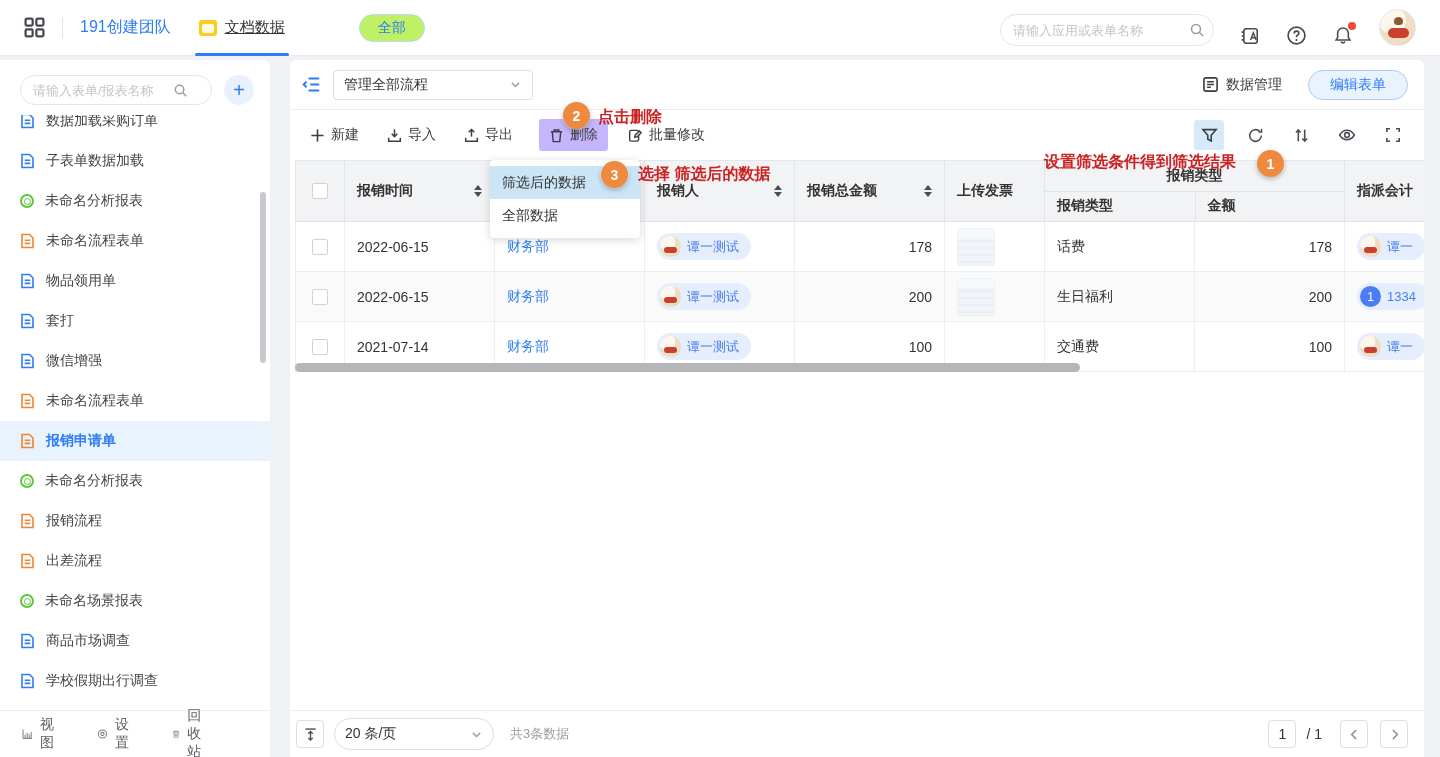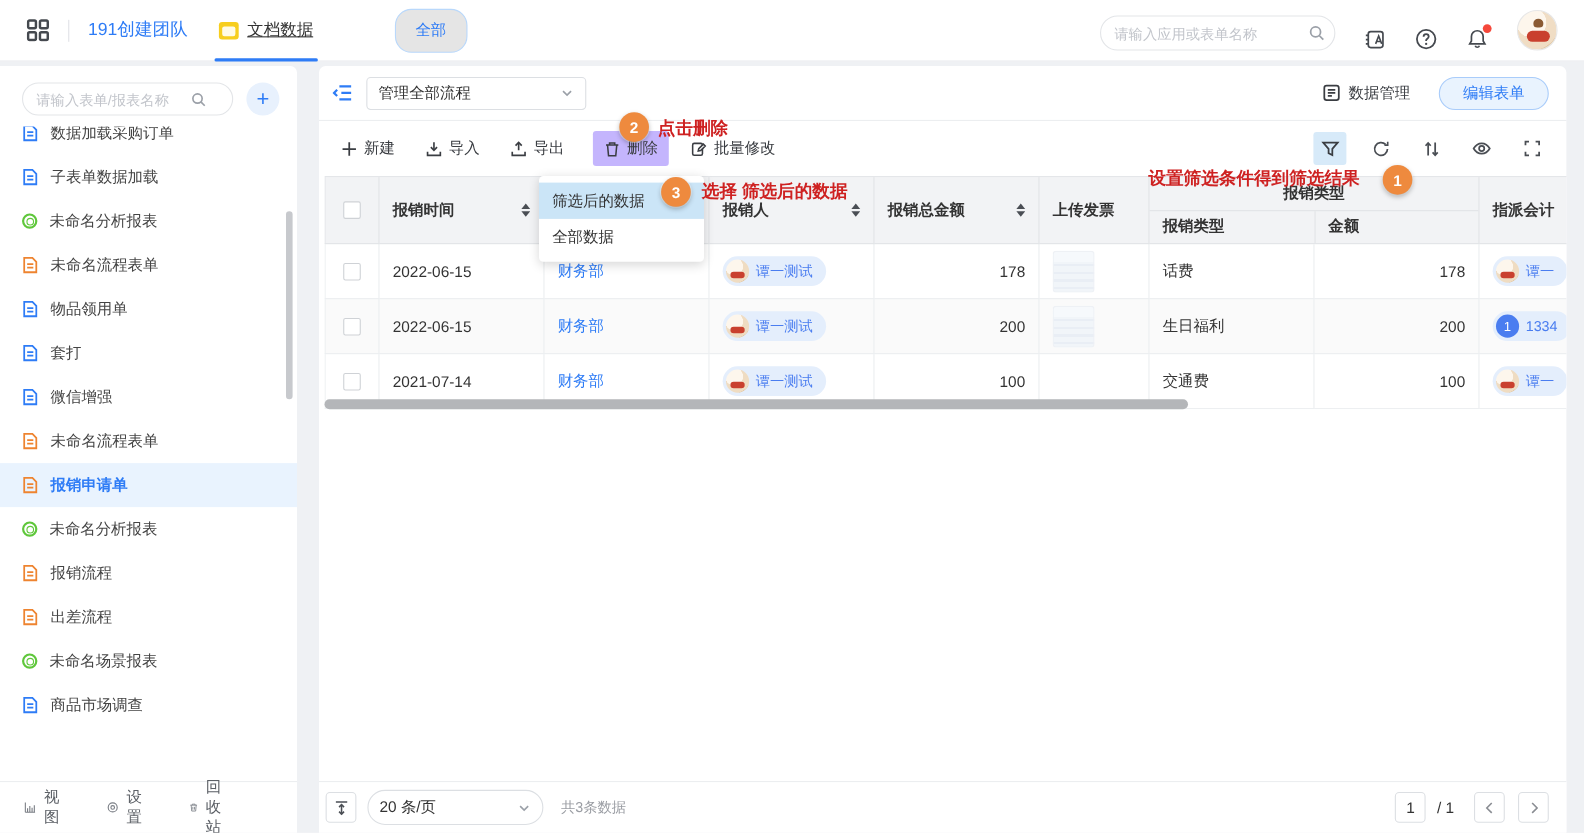--- a/index.html
+++ b/index.html
@@ -9,21 +9,21 @@
   
   .appbar { position:relative; height:56px; background:#fff; border-bottom:1px solid #e8eaed; display:flex; align-items:center; padding:0 24px; }
   .grid-logo { color:#2e7cf6; }
   .vdiv { width:1px; height:20px; background:#e0e2e6; margin:0 17px; }
   .team-name { color:#2e7cf6; font-size:16px; }
   .doc-tab { position:relative; display:flex; align-items:center; gap:8px; margin-left:24px; height:56px; padding:0 4px; }
   .doc-tab .tab-label { font-size:15px; color:#333;text-decoration:underline; }
   .tab-underline { position:absolute; left:0; right:0; bottom:0; height:3px; background:#2e7cf6; border-radius:2px; }
   .folder-ic { width:18px; height:16px; background:#f7ce1e; border-radius:3px; position:relative; }
   .folder-ic::before { content:""; position:absolute; left:3px; top:4px; right:3px; bottom:3px; background:#fffbe6; border-radius:2px; }
-  .all-pill { margin-left:70px; height:40px; padding:0 18px; display:flex; align-items:center; background:#e5e5e5; border:1px solid #b9d8fb; border-radius:15px; color:#2e7cf6; font-size:14px; }
+  .all-pill { margin-left:70px; height:28px; padding:0 18px; display:flex; align-items:center; background:#bef264; border:1px solid #b9d8fb; border-radius:15px; color:#2e7cf6; font-size:14px; }
   .appbar-right { margin-left:auto; display:flex; align-items:flex-end; gap:26px; }
   .hdr-search { width:214px; height:32px; border:1px solid #e3e5e8; border-radius:16px; display:flex; align-items:center; padding:0 12px; }
   .hdr-search input { border:none; outline:none; flex:1; font-size:13px; color:#333; font-family:inherit; background:transparent; }
   .hdr-search input::placeholder, .sb-search input::placeholder { color:#c2c5cb; }
   .icon-btn { color:#45494f; display:flex; align-items:center; justify-content:center; cursor:pointer; position:relative; }
   .bell-dot { position:absolute; top:-3px; right:-3px; width:8px; height:8px; background:#f5483b; border-radius:50%; }
   .avatar-big { width:37px; height:37px; border-radius:50%; background:radial-gradient(circle at 35% 30%, #fdf6ec 0 40%, #f0ddc4 41% 75%, #e4c9a4 76%); border:1px solid #e7e7e7; position:relative; overflow:hidden; }
   .avatar-big::before { content:""; position:absolute; left:8px; top:18px; width:21px; height:10px; background:#c9402e; border-radius:5px; }
   .avatar-big::after { content:""; position:absolute; left:14px; top:7px; width:9px; height:8px; background:#8a5a33; border-radius:50% 50% 40% 40%; }
 
@@ -293,20 +293,29 @@
       <div class="sb-item">
         <span class="ic-doc">
             <svg width="15" height="16" viewBox="0 0 14 16" fill="none" stroke="#2e7cf6" stroke-width="1.6">
               <path d="M1.5 1.5h7.5l3.5 3.5v9.5h-11z"></path>
               <path d="M4.2 7.2h5.6M4.2 10.4h5.6"></path>
             </svg>
           </span>
         <span>商品市场调查</span>
       </div>
       <div class="sb-item">
+        <span class="ic-doc">
+            <svg width="15" height="16" viewBox="0 0 14 16" fill="none" stroke="#2e7cf6" stroke-width="1.6">
+              <path d="M1.5 1.5h7.5l3.5 3.5v9.5h-11z"></path>
+              <path d="M4.2 7.2h5.6M4.2 10.4h5.6"></path>
+            </svg>
+          </span>
+        <span>学校假期出行调查</span>
+      </div>
+      <div class="sb-item">
         
       </div>
     </div>
 
     <div class="sb-scrollthumb"></div>
 
     <div class="sb-footer">
       <span class="sb-foot-btn">
         <svg width="16" height="16" viewBox="0 0 16 16" fill="none" stroke="#7a7e85" stroke-width="1.5">
             <path d="M1.5 1.5v13h0"></path>

